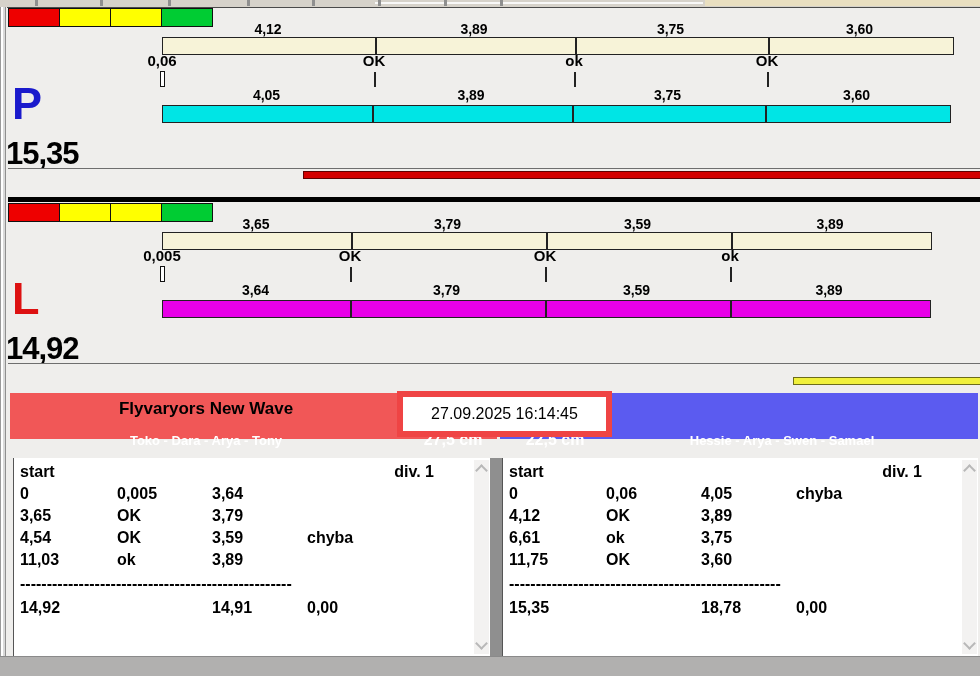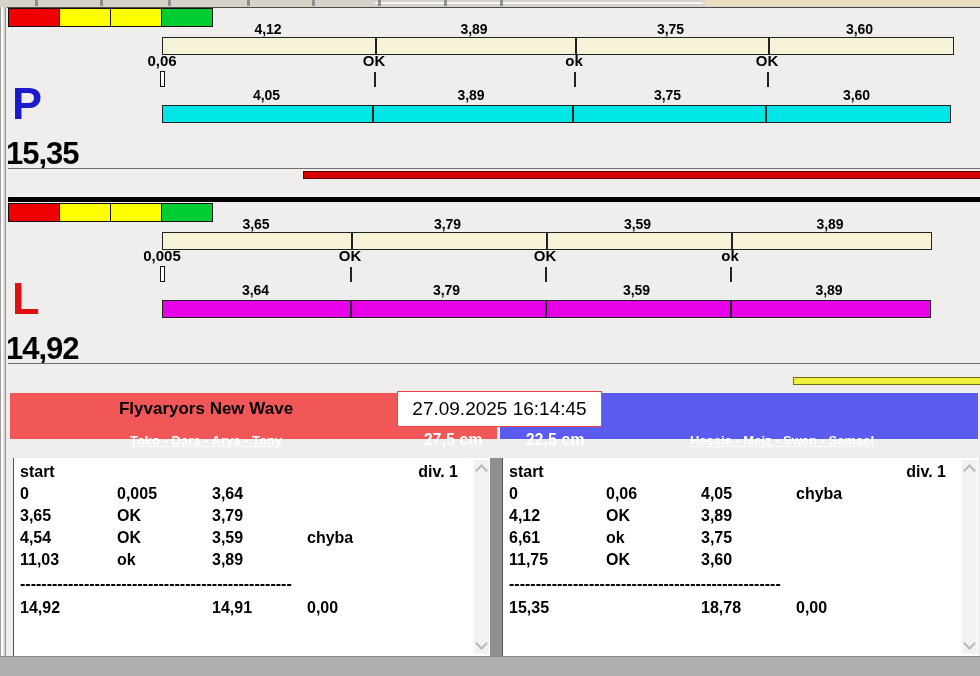--- a/index.html
+++ b/index.html
@@ -36,33 +36,33 @@
   #black-sep{position:absolute;left:8px;top:197px;width:972px;height:5px;background:#000;}
   .accent{position:absolute;height:6px;border:1px solid rgba(0,0,0,0.55);}
   #accentP{left:303px;top:171px;width:677px;}
   #accentL{left:793px;top:377px;width:187px;}
 
   
   #bottom{position:absolute;left:0;top:391px;width:980px;height:285px;}
   .team-hdr{position:absolute;top:2px;height:46px;}
   #hdr-left{left:10px;width:487px;} #hdr-right{left:500px;width:478px;}
   .team-title{position:absolute;top:6px;font-size:17px;font-weight:bold;text-align:center;color:#000;}
-  .team-members{position:absolute;top:40px;font-size:13px;font-weight:bold;text-align:center;color:#fff;text-decoration:underline;}
+  .team-members{position:absolute;top:40px;font-size:13px;font-weight:bold;text-align:center;color:#fff;}
   #hdr-left .team-title,#hdr-left .team-members{left:0;width:392px;}
   #hdr-right .team-title,#hdr-right .team-members{left:86px;width:392px;}
   .cm-badge{position:absolute;top:38px;width:90px;font-size:16px;font-weight:bold;text-align:center;color:#fff;}
   #hdr-left .cm-badge{left:398px;} #hdr-right .cm-badge{left:10px;}
-  #tsbox{position:absolute;left:397px;top:0;width:203px;height:34px;background:#fff;border:1px solid #ef4444;
-         font-size:19px;text-align:center;line-height:33px;z-index:5;}
+  #tsbox{position:absolute;left:397px;top:0;width:203px;height:34px;background:#fff;border:6px solid #ef4444;
+         font-size:16px;text-align:center;line-height:33px;z-index:5;}
   #mid-band{position:absolute;left:490px;top:67px;width:12px;height:198px;background:#8f8f8f;}
   .listbox{position:absolute;top:67px;height:198px;background:#fff;border-left:1px solid #555;box-sizing:border-box;
            font-size:16px;font-weight:bold;padding-top:3px;overflow:hidden;}
   #list-left{left:13px;width:477px;} #list-right{left:502px;width:476px;}
   .hdrrow{position:relative;height:22px;line-height:22px;padding-left:6px;}
-  .divlabel{position:absolute;right:32px;top:0;}
+  .divlabel{position:absolute;right:56px;top:0;}
   .lrow{display:grid;grid-template-columns:97px 95px 95px auto;padding-left:6px;height:22px;line-height:22px;}
   .dashes{height:26px;line-height:26px;padding-left:6px;width:272px;overflow:hidden;white-space:nowrap;}
   .sbar{position:absolute;right:1px;top:2px;bottom:2px;width:15px;background:#f3f2f1;}
   .chev{position:absolute;left:3px;width:7px;height:7px;border-left:2px solid #b8b8b8;border-top:2px solid #b8b8b8;}
   .chev.up{top:6px;transform:rotate(45deg);}
   .chev.dn{bottom:6px;transform:rotate(225deg);}
   #bottom-strip{position:absolute;left:0;top:265px;width:980px;height:20px;background:#b1b0af;border-top:1px solid #8a8a8a;}
 </style>
 </head>
 <body>
@@ -164,21 +164,21 @@
 <div class="hline" id="hlineL"></div>
 <div class="accent" id="accentL" style="background: rgb(240, 240, 60);"></div>
 
 <div id="bottom">
   <div class="team-hdr" id="hdr-left" style="background: rgb(241, 87, 87);">
     <div class="team-title">Flyvaryors New Wave</div>
     <div class="team-members">Toko - Dara - Arya - Tony</div>
     <div class="cm-badge">27,5 cm</div>
   </div>
   <div class="team-hdr" id="hdr-right" style="background: rgb(91, 91, 240);">
-    <div class="team-members">Hessie - Mejz - Swen - Samael</div>
+    <div class="team-members">Hessie - Arya - Swen - Samael</div>
     <div class="cm-badge">22,5 cm</div>
   </div>
   <div id="tsbox">27.09.2025 16:14:45</div>
   <div id="mid-band"></div>
   <div class="listbox" id="list-left">
       <div class="hdrrow"><span>start</span><div class="divlabel">div. 1</div></div>
       <div class="lrow">
         <div>0</div>
         <div>0,005</div>
         <div>3,64</div>

